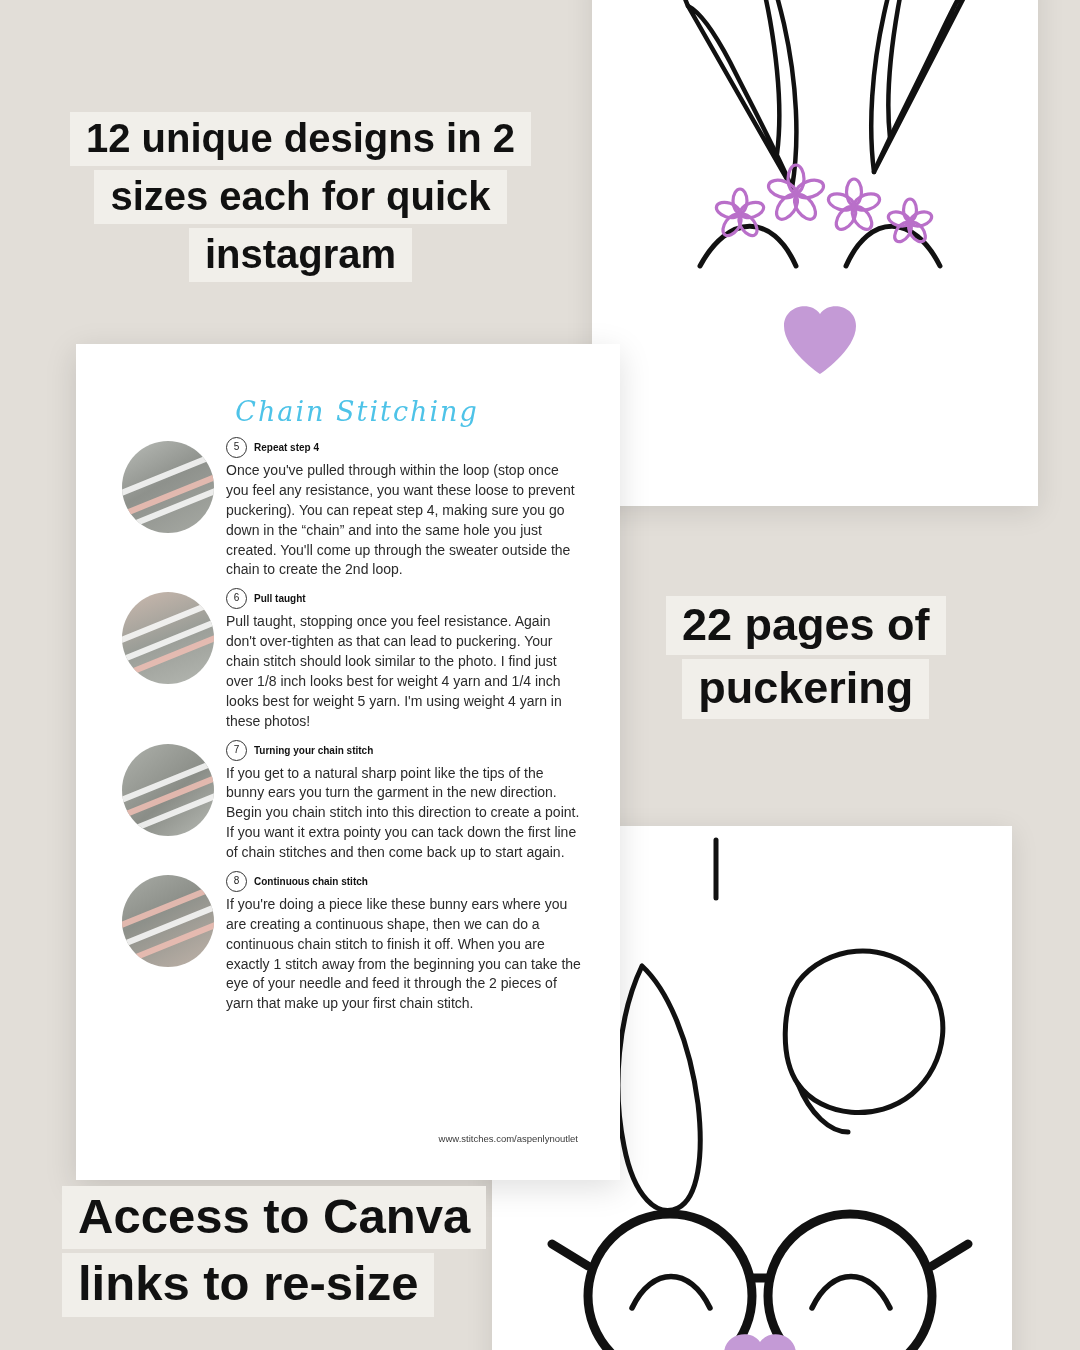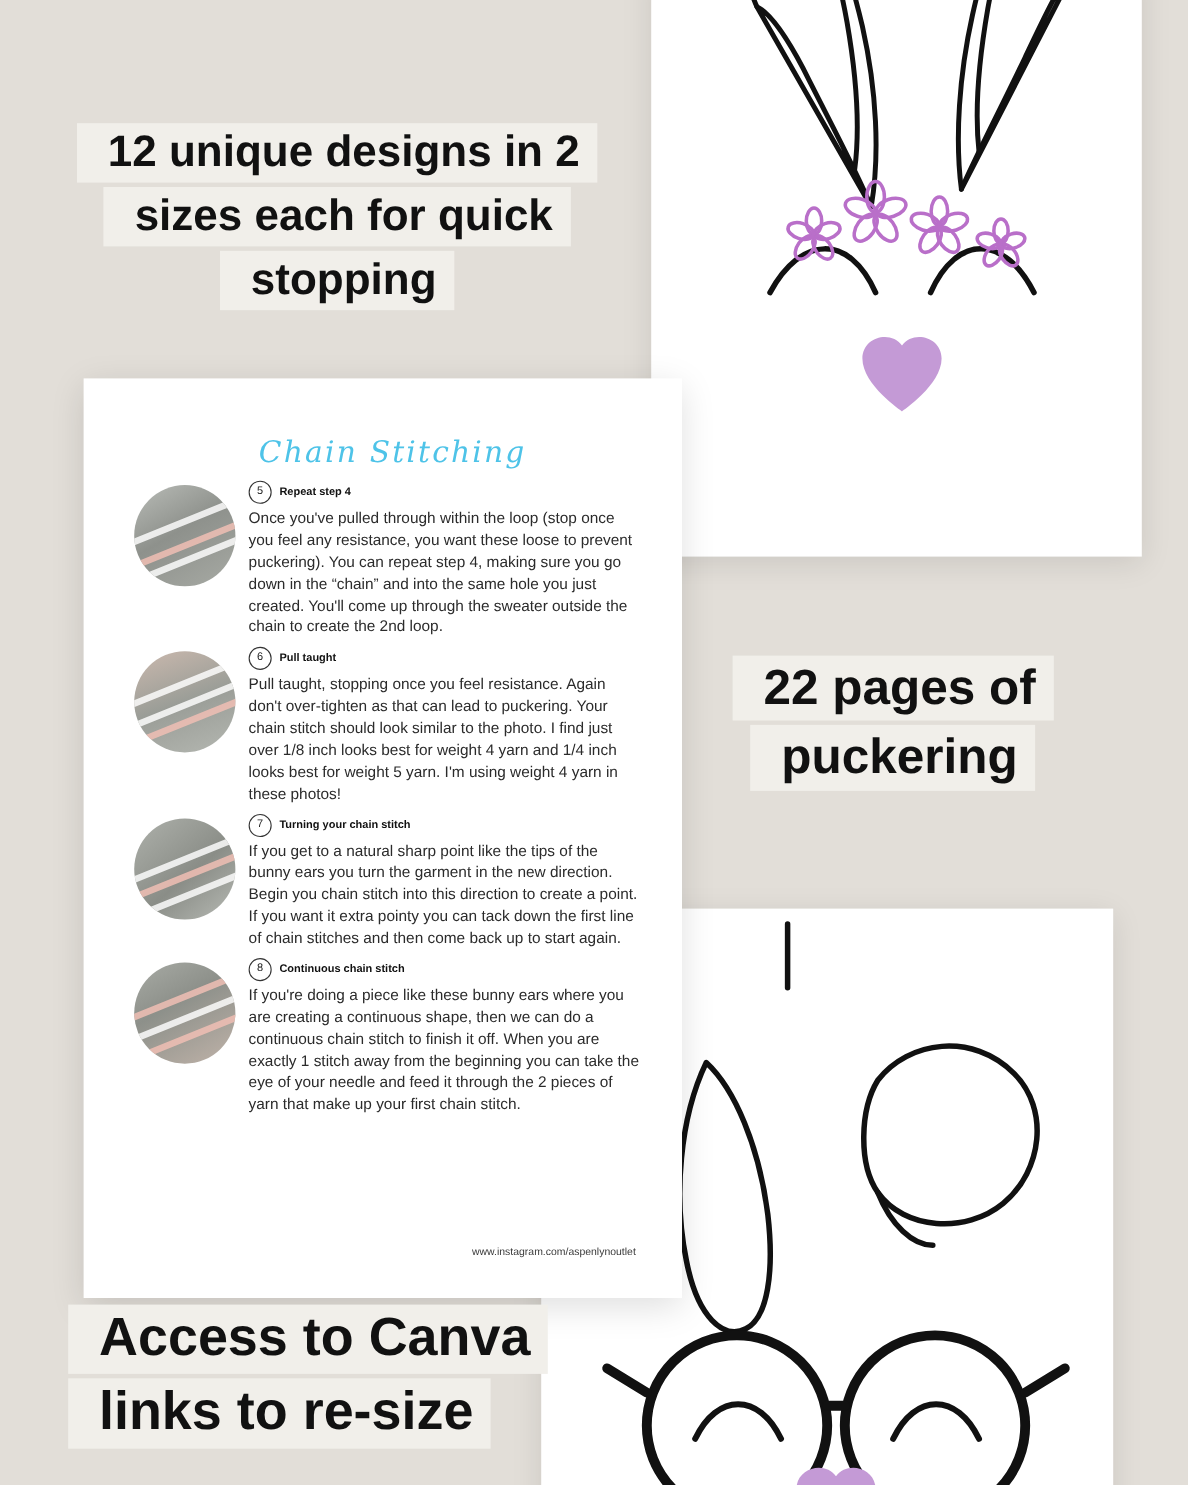--- a/index.html
+++ b/index.html
@@ -107,21 +107,21 @@
   
   .caption{
     position:absolute;
     color:#111;
     font-family:"Liberation Sans", sans-serif;
     font-weight:bold;
   }
   .cap-line{
     display:table;
     background:#f1efea;
-    padding:5px 16px 7px 28px;
+    padding:5px 16px 7px 16px;
     margin:0 0 4px 0;
     white-space:nowrap;
   }
   #caption-designs{left:70px;top:112px;font-size:40px;line-height:1.05;}
   #caption-designs .cap-line{margin-left:auto;margin-right:auto;}
   #caption-pages{left:666px;top:596px;font-size:45px;line-height:1.05;text-align:center;}
   #caption-pages .cap-line{margin-left:auto;margin-right:auto;}
   #caption-canva{left:62px;top:1186px;font-size:49px;line-height:1.05;}
 </style>
 </head>
@@ -270,28 +270,28 @@
           <div class="step-text">
             <div class="step-head">
               <span class="step-num">8</span>
               <span class="step-title">Continuous chain stitch</span>
             </div>
             <p class="step-desc">If you're doing a piece like these bunny ears where you are creating a continuous shape, then we can do a continuous chain stitch to finish it off. When you are exactly 1 stitch away from the beginning you can take the eye of your needle and feed it through the 2 pieces of yarn that make up your first chain stitch.</p>
           </div>
         </div>
 
       </div>
-      <div class="tut-footer">www.instagram.com/aspenlynoutlet</div>
+      <div class="tut-footer">www.stitches.com/aspenlynoutlet</div>
     </div>
   </div>
 
   <div class="caption" id="caption-designs">
     <div class="cap-line">12 unique designs in 2</div>
     <div class="cap-line">sizes each for quick</div>
-    <div class="cap-line">stopping</div>
+    <div class="cap-line">instagram</div>
   </div>
 
   <div class="caption" id="caption-pages">
     <div class="cap-line">22 pages of</div>
     <div class="cap-line">puckering</div>
   </div>
 
   <div class="caption" id="caption-canva">
     <div class="cap-line">Access to Canva</div>
     <div class="cap-line">links to re-size</div>

